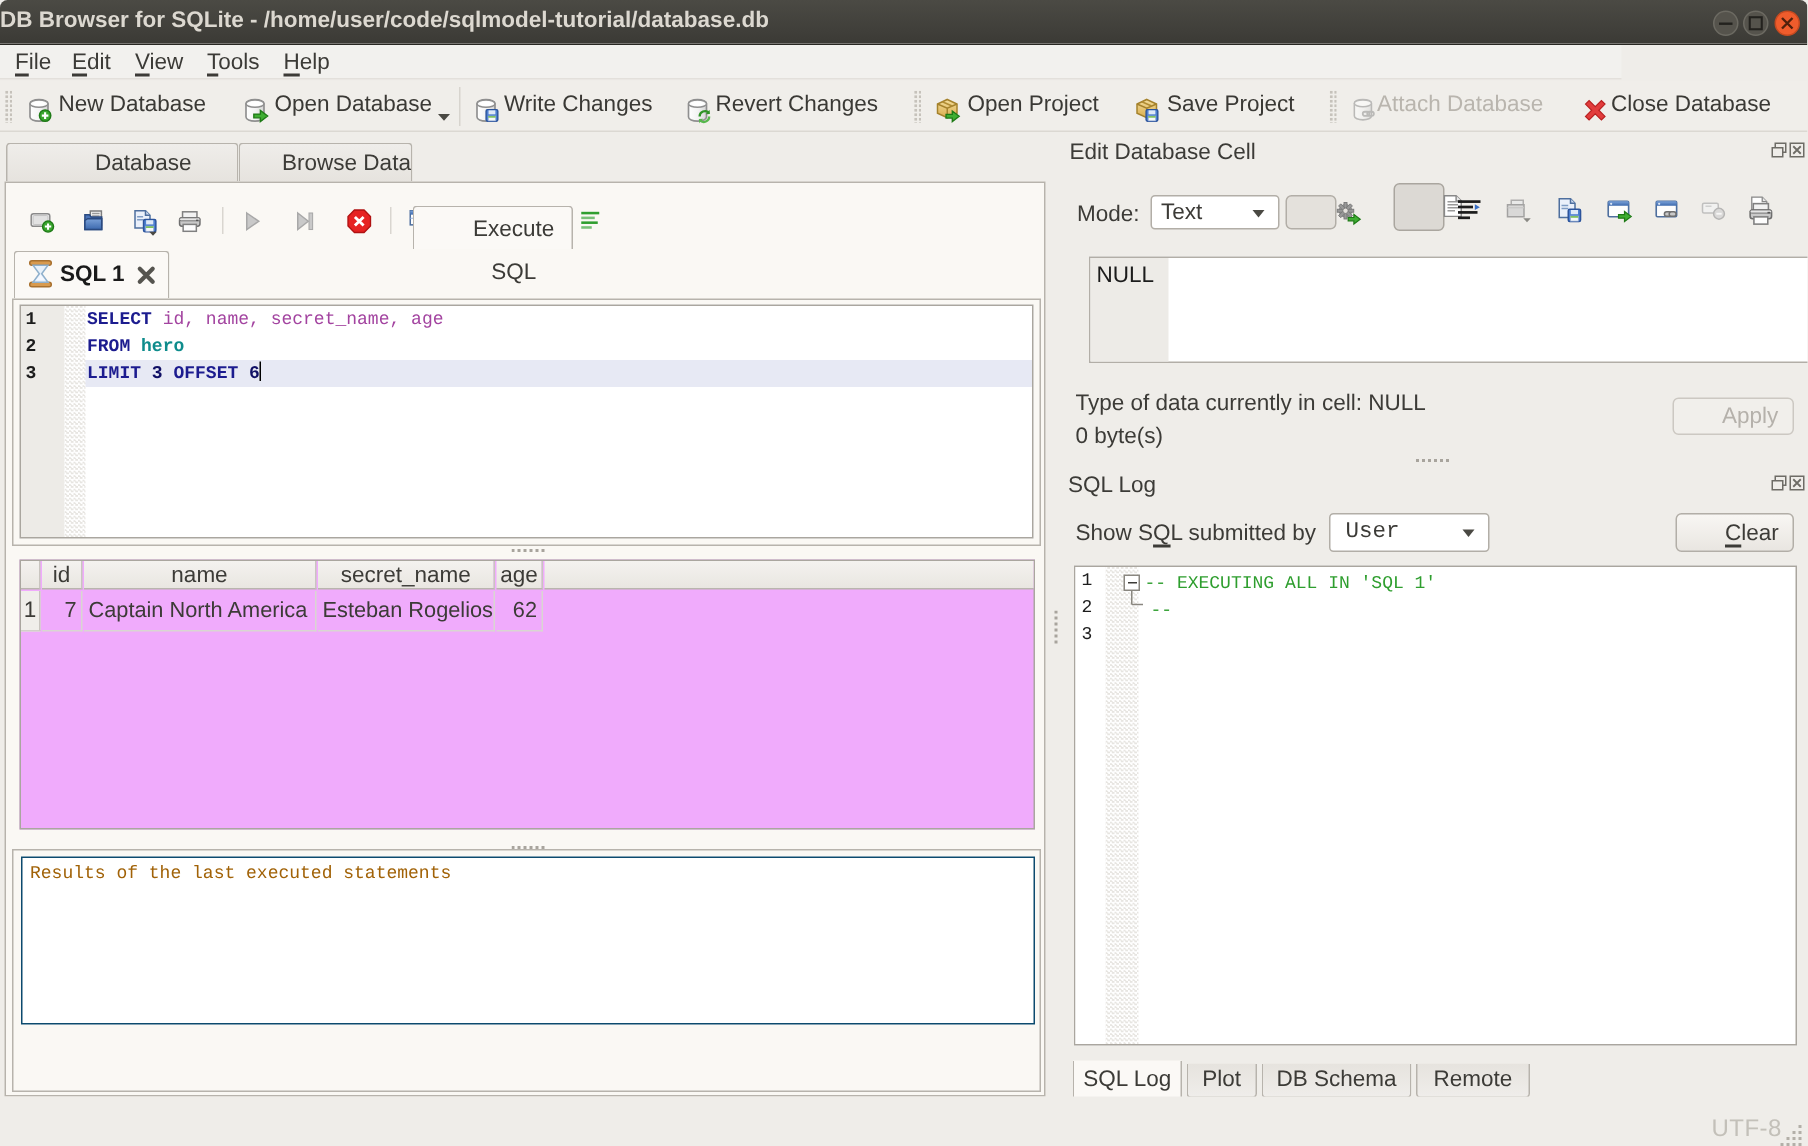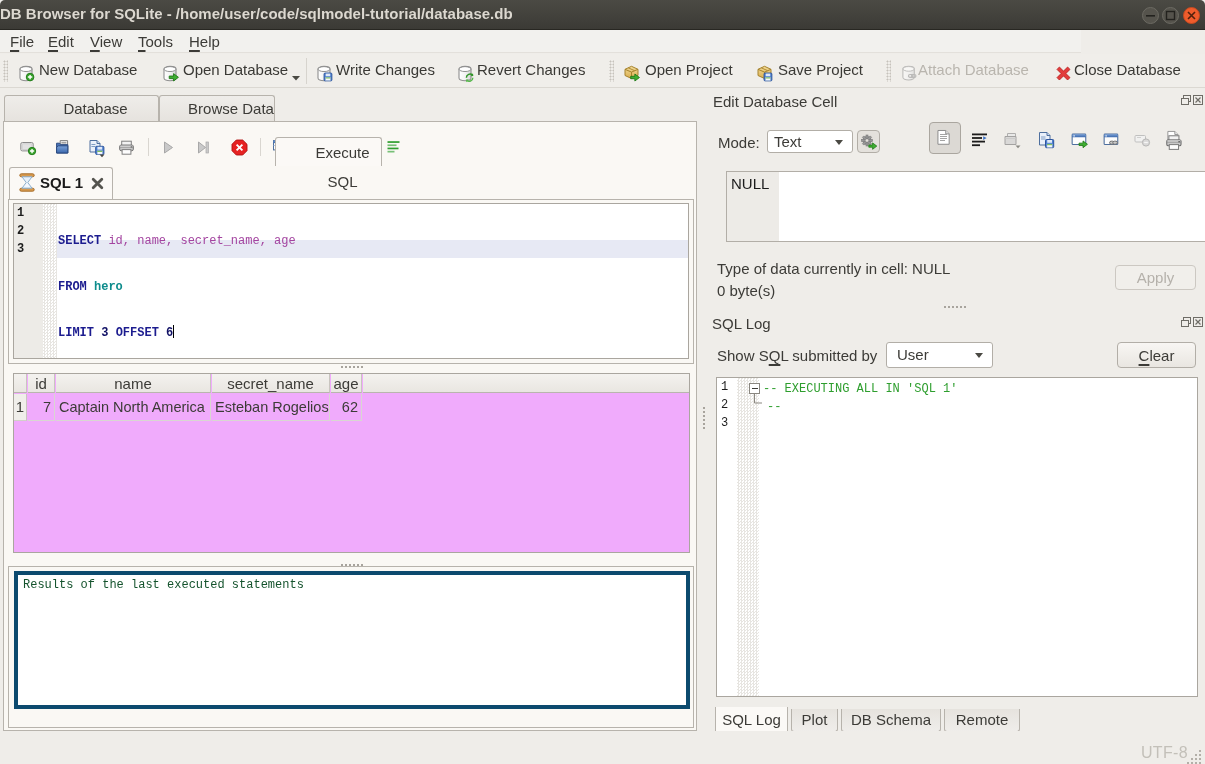--- a/index.html
+++ b/index.html
@@ -47,50 +47,50 @@
 #sqltab { position:absolute; left:5px; top:45px; width:104px; height:32px; background:#fbf9f6; border:1px solid #b7b3ac; border-bottom:none; border-radius:3px 3px 0 0; }
 
 #editor-frame { position:absolute; left:4px; top:77px; width:686px; height:165px; border:1px solid #b7b3ac; background:#faf8f4; }
 #editor { position:absolute; left:9px; top:81px; width:676px; height:156px; border:1px solid #aaa69f; background:#fff; font-family:"Liberation Mono",monospace; font-size:12px; line-height:18px; }
 #gutter { position:absolute; left:0; top:0; width:29px; height:154px; background:#edebe7; color:#1c1c1c; font-weight:bold; }
 #gutter div { padding-left:3px; height:18px; }
 #foldmargin { position:absolute; left:29px; top:0; width:14px; height:154px;
   background-image:conic-gradient(#e7e5e1 25%,#ffffff 0 50%,#e7e5e1 0 75%,#ffffff 0);
   background-size:3px 3px; }
 #code { position:absolute; left:42px; top:0; width:632px; height:154px; white-space:pre; }
-.cline { height:18px; padding-left:2px;margin-top:28px; }
+.cline { height:18px; padding-left:2px; }
 .kw { color:#1c1c8f; font-weight:bold; }
 .id2 { color:#a344a0; }
 .num { color:#101065; font-weight:bold; }
 .tbl { color:#0e8c8c; font-weight:bold; }
 #curline { position:absolute; left:42px; top:36px; width:632px; height:18px; background:#e7e9f4; z-index:0; }
 .caret { display:inline-block; width:1px; height:13px; background:#000; vertical-align:-2px; }
 
 
 #resultgrid { position:absolute; left:9px; top:251px; width:677px; height:180px; background:#f0abfc; border:1px solid #aaa69f; }
 .th { position:absolute; top:0; height:19px; background:linear-gradient(#f4f2ef,#e9e6e1); border-right:1px solid #c9c5bf; border-bottom:1px solid #b9b5ae; font-size:15px; text-align:center; line-height:19px; }
 .rowh { position:absolute; background:#f0eeea; border-right:1px solid #c9c5bf; border-bottom:1px solid #d2cfc9; font-size:15px; text-align:center; }
 .cell { position:absolute; top:20px; height:27px; border-right:1px solid #d9d6d1; border-bottom:1px solid #d9d6d1; font-size:14.5px; line-height:26px; white-space:nowrap; overflow:hidden; }
 
 
 #resultmsg { position:absolute; left:4px; top:444px; width:686px; height:162px; border:1px solid #b7b3ac; background:#faf8f4; }
-#resultmsg .inner { position:absolute; left:5px; top:4px; width:676px; height:138px; border:4px solid #0c4a6e; background:#fff;
-  font-family:"Liberation Mono",monospace; font-size:12px; color:#14532d; padding:3px 0 0 5px; }
+#resultmsg .inner { position:absolute; left:5px; top:4px; width:676px; height:112px; border:1px solid #0c4a6e; background:#fff;
+  font-family:"Liberation Mono",monospace; font-size:12px; color:#a16207; padding:3px 0 0 5px; }
 
 
 .hdots { position:absolute; width:23px; height:2px;
   background-image:linear-gradient(90deg,#a8a49d 2px,transparent 2px); background-size:4px 2px; }
 .vdots { position:absolute; width:2px; height:23px;
   background-image:linear-gradient(#a8a49d 2px,transparent 2px); background-size:2px 4px; }
 
 
 .docktitle { position:absolute; font-size:15px; letter-spacing:0px; color:#3c3b37; }
 .combo { position:absolute; background:#fff; border:1px solid #b2aea7; border-radius:3px; font-size:15px; }
 .combo .arrow { position:absolute; right:9px; top:9px; width:0; height:0; border-left:4px solid transparent; border-right:4px solid transparent; border-top:5px solid #4a4943; }
-.btn { position:absolute; background:linear-gradient(#f8f6f3,#e9e6e1); border:1px solid #b2aea7; border-radius:4px; font-size:15px; text-align:center; color:#3c3b37; }
+.btn { position:absolute; background:linear-gradient(#f8f6f3,#e9e6e1); border:1px solid #b2aea7; border-radius:4px; font-size:15px; text-align:left; color:#3c3b37;padding-left:32px; }
 .btn.disabled { background:#f1efeb; border:1px solid #ccc8c2; color:#b5b1ab; }
 
 #celledit { position:absolute; left:726px; top:171px; width:551px; height:71px; border:1px solid #b2aea7; background:#fff;text-align:center; }
 #cellnullcol { position:absolute; left:0; top:0; width:52px; height:69px; background:#edebe7; }
 
 #logbox { position:absolute; left:716px; top:377px; width:482px; height:320px; border:1px solid #aaa69f; background:#fff;
   font-family:"Liberation Mono",monospace; font-size:12px; line-height:18px; }
 #loggutter { position:absolute; left:0; top:0; width:20px; height:318px; background:#fff; color:#1c1c1c; }
 #logfold { position:absolute; left:20px; top:0; width:22px; height:318px;
   background-image:conic-gradient(#e7e5e1 25%,#ffffff 0 50%,#e7e5e1 0 75%,#ffffff 0); background-size:3px 3px; }
@@ -475,21 +475,21 @@
   <rect x="2.5" y="0.5" width="7" height="6" fill="none" stroke="#6e6c66"></rect>
   <rect x="0.5" y="3.5" width="7" height="6" fill="#efede9" stroke="#6e6c66"></rect>
 </svg>
 <svg class="abs" style="left:1193px; top:317px;" width="10" height="10" viewBox="0 0 10 10">
   <rect x="0.5" y="0.5" width="9" height="9" fill="none" stroke="#6e6c66"></rect>
   <path d="M2.5 2.5 L7.5 7.5 M7.5 2.5 L2.5 7.5" stroke="#6e6c66" stroke-width="1.2"></path>
 </svg>
 
 <div class="docktitle" style="left:717px; top:347px;">Show S<u>Q</u>L submitted by</div>
 <div class="combo" style="left:886px; top:342px; width:107px; height:26px;">
-  <span style="position:absolute;left:10px;top:3px;">User</span>
+  <span style="position:absolute;left:10px;top:3px;font-family:Liberation Mono, monospace;">User</span>
   <span class="arrow" style="top:10px;"></span>
 </div>
 <div class="btn" style="left:1117px; top:342px; width:79px; height:26px; line-height:25px;"><u>C</u>lear</div>
 
 <div id="logbox">
   <div id="loggutter">
       <div style="padding-left:4px;">1</div>
       <div style="padding-left:4px;">2</div>
       <div style="padding-left:4px;">3</div>
     </div>

